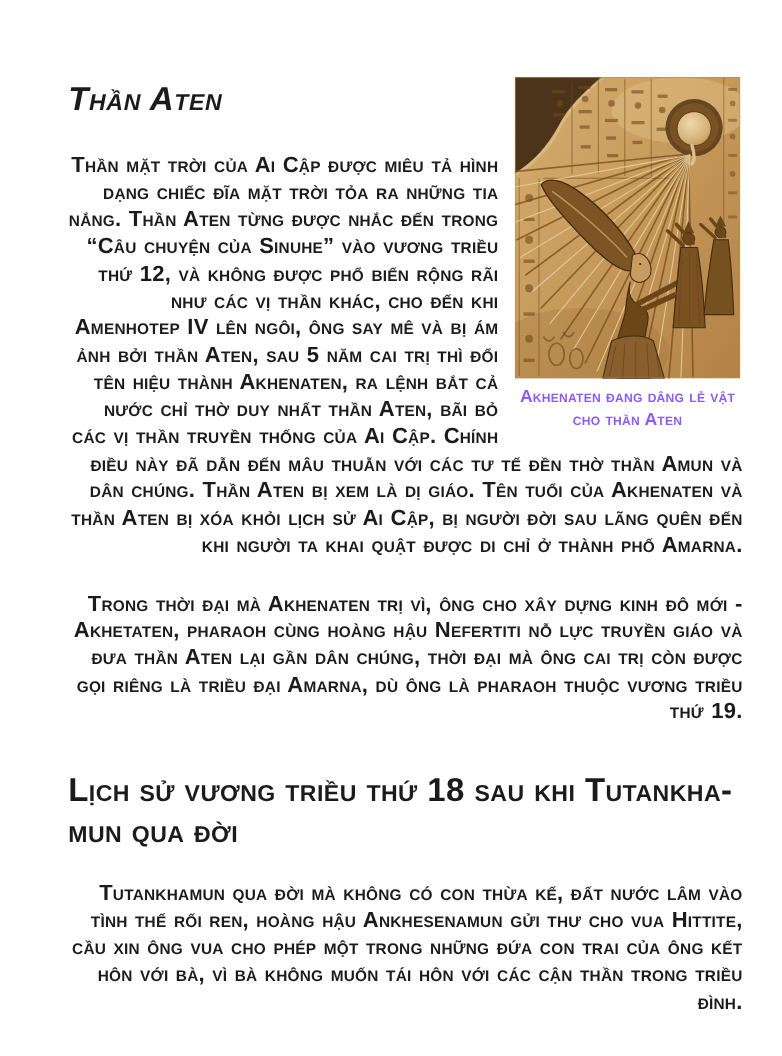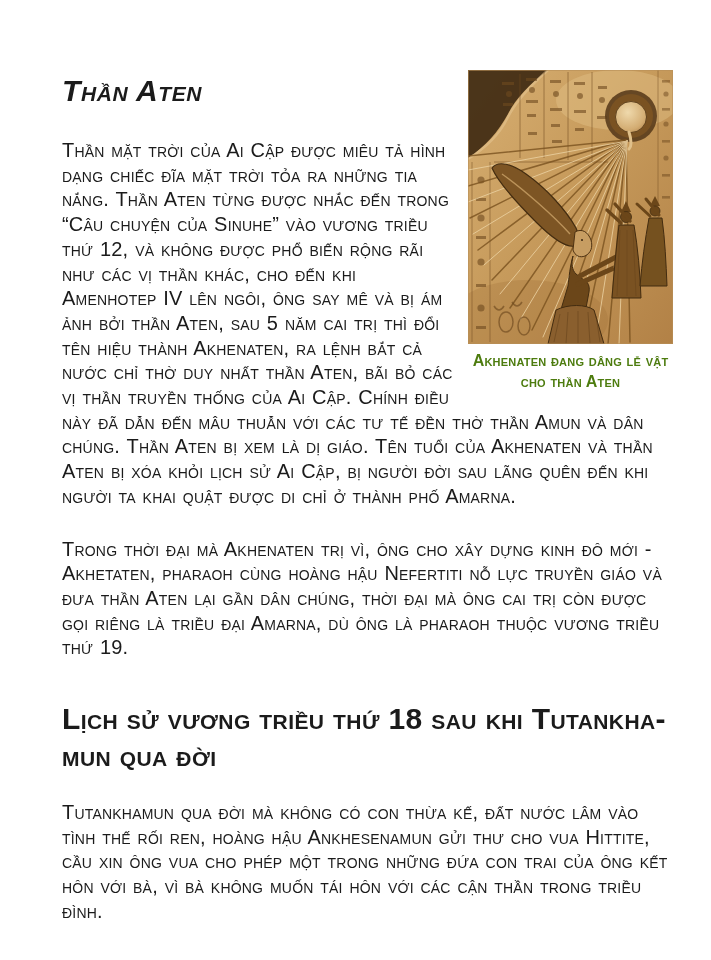--- a/index.html
+++ b/index.html
@@ -22,37 +22,37 @@
     margin: 2px 0 6px 13px;
   }
   .fig svg { display: block; width: 205px; height: 274px; margin: 0 auto; }
   .fig figcaption {
     font-size: 16px;
     font-weight: 700;
     text-align: center;
     line-height: 1.3;
     margin-top: 7px;
     letter-spacing: .2px;
-    color: #4d7c0f;
+    color: #8b5cf6;
   }
   h1.title {
     font-size: 30px;
     font-weight: 700;
     margin: 6px 0 30px 0;
     letter-spacing: .6px;
     font-style: italic;
   }
   p.body {
     font-size: 20px;
-    font-weight: 400;
+    font-weight: 700;
     line-height: 24.7px;
     letter-spacing: .2px;
     word-spacing: 1px;
     margin: 0 0 28px 0;
-    text-align: left;
+    text-align: right;
   }
   h2.section {
     font-size: 30px;
     font-weight: 700;
     line-height: 37px;
     letter-spacing: .4px;
     margin: 40px 0 26px 0;
     clear: none;
   }
 </style>

